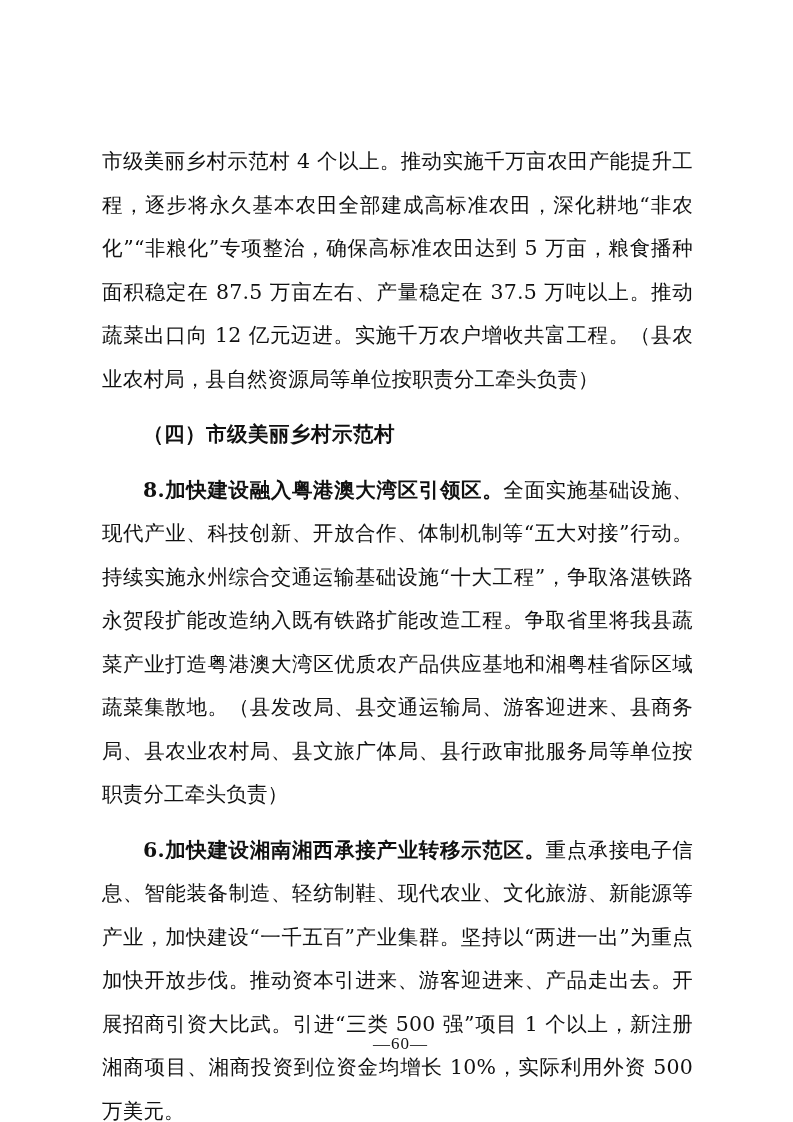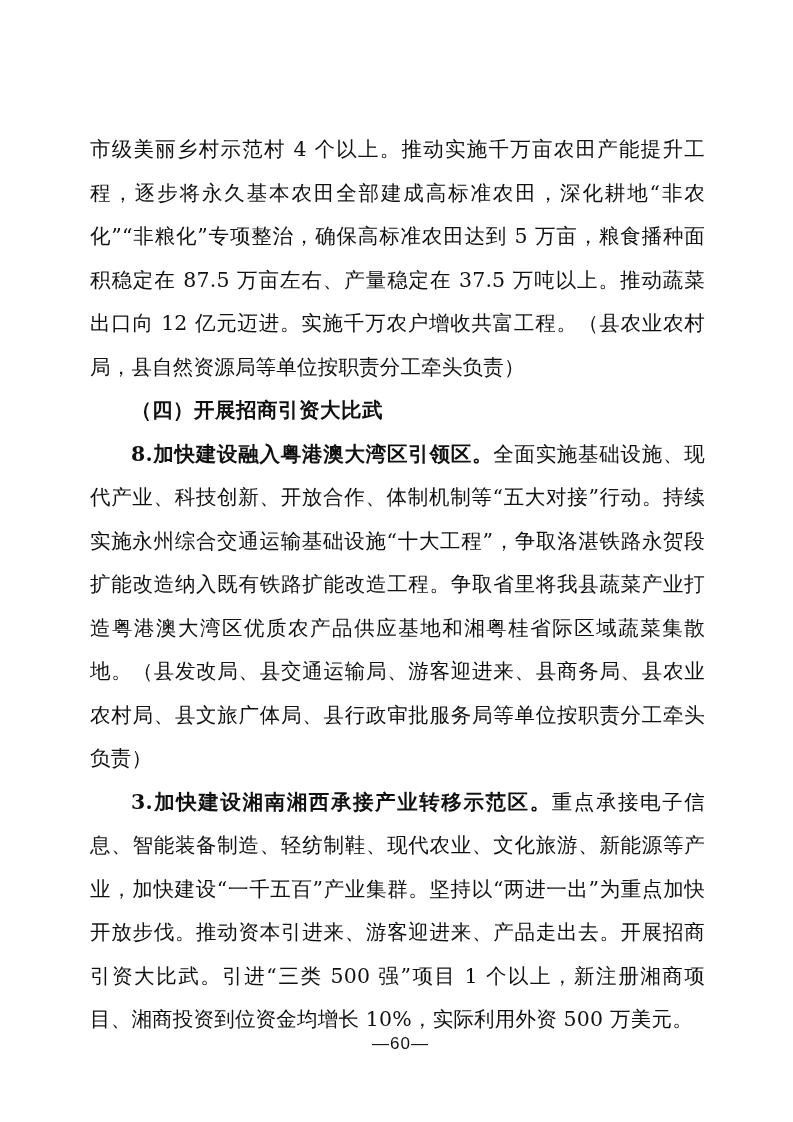--- a/index.html
+++ b/index.html
@@ -22,21 +22,21 @@
     padding: 128px 88px 60px 90px;
   }
   .doc-body {
     font-size: 20.5px;
     line-height: 43.5px;
     text-align: justify;
     text-justify: inter-ideograph;
     letter-spacing: 0.2px;
   }
   p {
-    margin: 0;
+    margin: 12px;
   }
   .para {
     text-indent: 2em;
   }
   .para-flush {
     text-indent: 0;
   }
   .heading {
     font-weight: bold;
     text-indent: 2em;
@@ -45,41 +45,41 @@
   .lead {
     font-weight: bold;
   }
   .footer {
     position: absolute;
     left: 0;
     right: 0;
     bottom: 68px;
     text-align: center;
     font-size: 17px;
-    font-family: Liberation Sans, sans-serif;
+    font-family: Liberation Serif, serif;
     color: #111111;
     letter-spacing: 1px;
   }
   .page-number-inner {
     display: inline-block;
     padding-left: 8px;
   }
 </style>
 </head>
 <body>
 
 <div class="page">
   <div class="doc-body">
 
     <p class="para para-flush">市级美丽乡村示范村 4 个以上。推动实施千万亩农田产能提升工程，逐步将永久基本农田全部建成高标准农田，深化耕地“非农化”“非粮化”专项整治，确保高标准农田达到 5 万亩，粮食播种面积稳定在 87.5 万亩左右、产量稳定在 37.5 万吨以上。推动蔬菜出口向 12 亿元迈进。实施千万农户增收共富工程。（县农业农村局，县自然资源局等单位按职责分工牵头负责）</p>
 
-    <p class="heading">（四）开展招商引资大比武</p>
+    <p class="heading">（四）市级美丽乡村示范村</p>
 
     <p class="para"><span class="lead">8.加快建设融入粤港澳大湾区引领区。</span><span>全面实施基础设施、现代产业、科技创新、开放合作、体制机制等“五大对接”行动。持续实施永州综合交通运输基础设施“十大工程”，争取洛湛铁路永贺段扩能改造纳入既有铁路扩能改造工程。争取省里将我县蔬菜产业打造粤港澳大湾区优质农产品供应基地和湘粤桂省际区域蔬菜集散地。（县发改局、县交通运输局、游客迎进来、县商务局、县农业农村局、县文旅广体局、县行政审批服务局等单位按职责分工牵头负责）</span></p>
 
-    <p class="para"><span class="lead">3.加快建设湘南湘西承接产业转移示范区。</span><span>重点承接电子信息、智能装备制造、轻纺制鞋、现代农业、文化旅游、新能源等产业，加快建设“一千五百”产业集群。坚持以“两进一出”为重点加快开放步伐。推动资本引进来、游客迎进来、产品走出去。开展招商引资大比武。引进“三类 500 强”项目 1 个以上，新注册湘商项目、湘商投资到位资金均增长 10%，实际利用外资 500 万美元。</span></p>
+    <p class="para"><span class="lead">6.加快建设湘南湘西承接产业转移示范区。</span><span>重点承接电子信息、智能装备制造、轻纺制鞋、现代农业、文化旅游、新能源等产业，加快建设“一千五百”产业集群。坚持以“两进一出”为重点加快开放步伐。推动资本引进来、游客迎进来、产品走出去。开展招商引资大比武。引进“三类 500 强”项目 1 个以上，新注册湘商项目、湘商投资到位资金均增长 10%，实际利用外资 500 万美元。</span></p>
 
   </div>
 
   <div class="footer">
     <span class="page-number-inner">—60—</span>
   </div>
 </div>
 
 </body></html>

